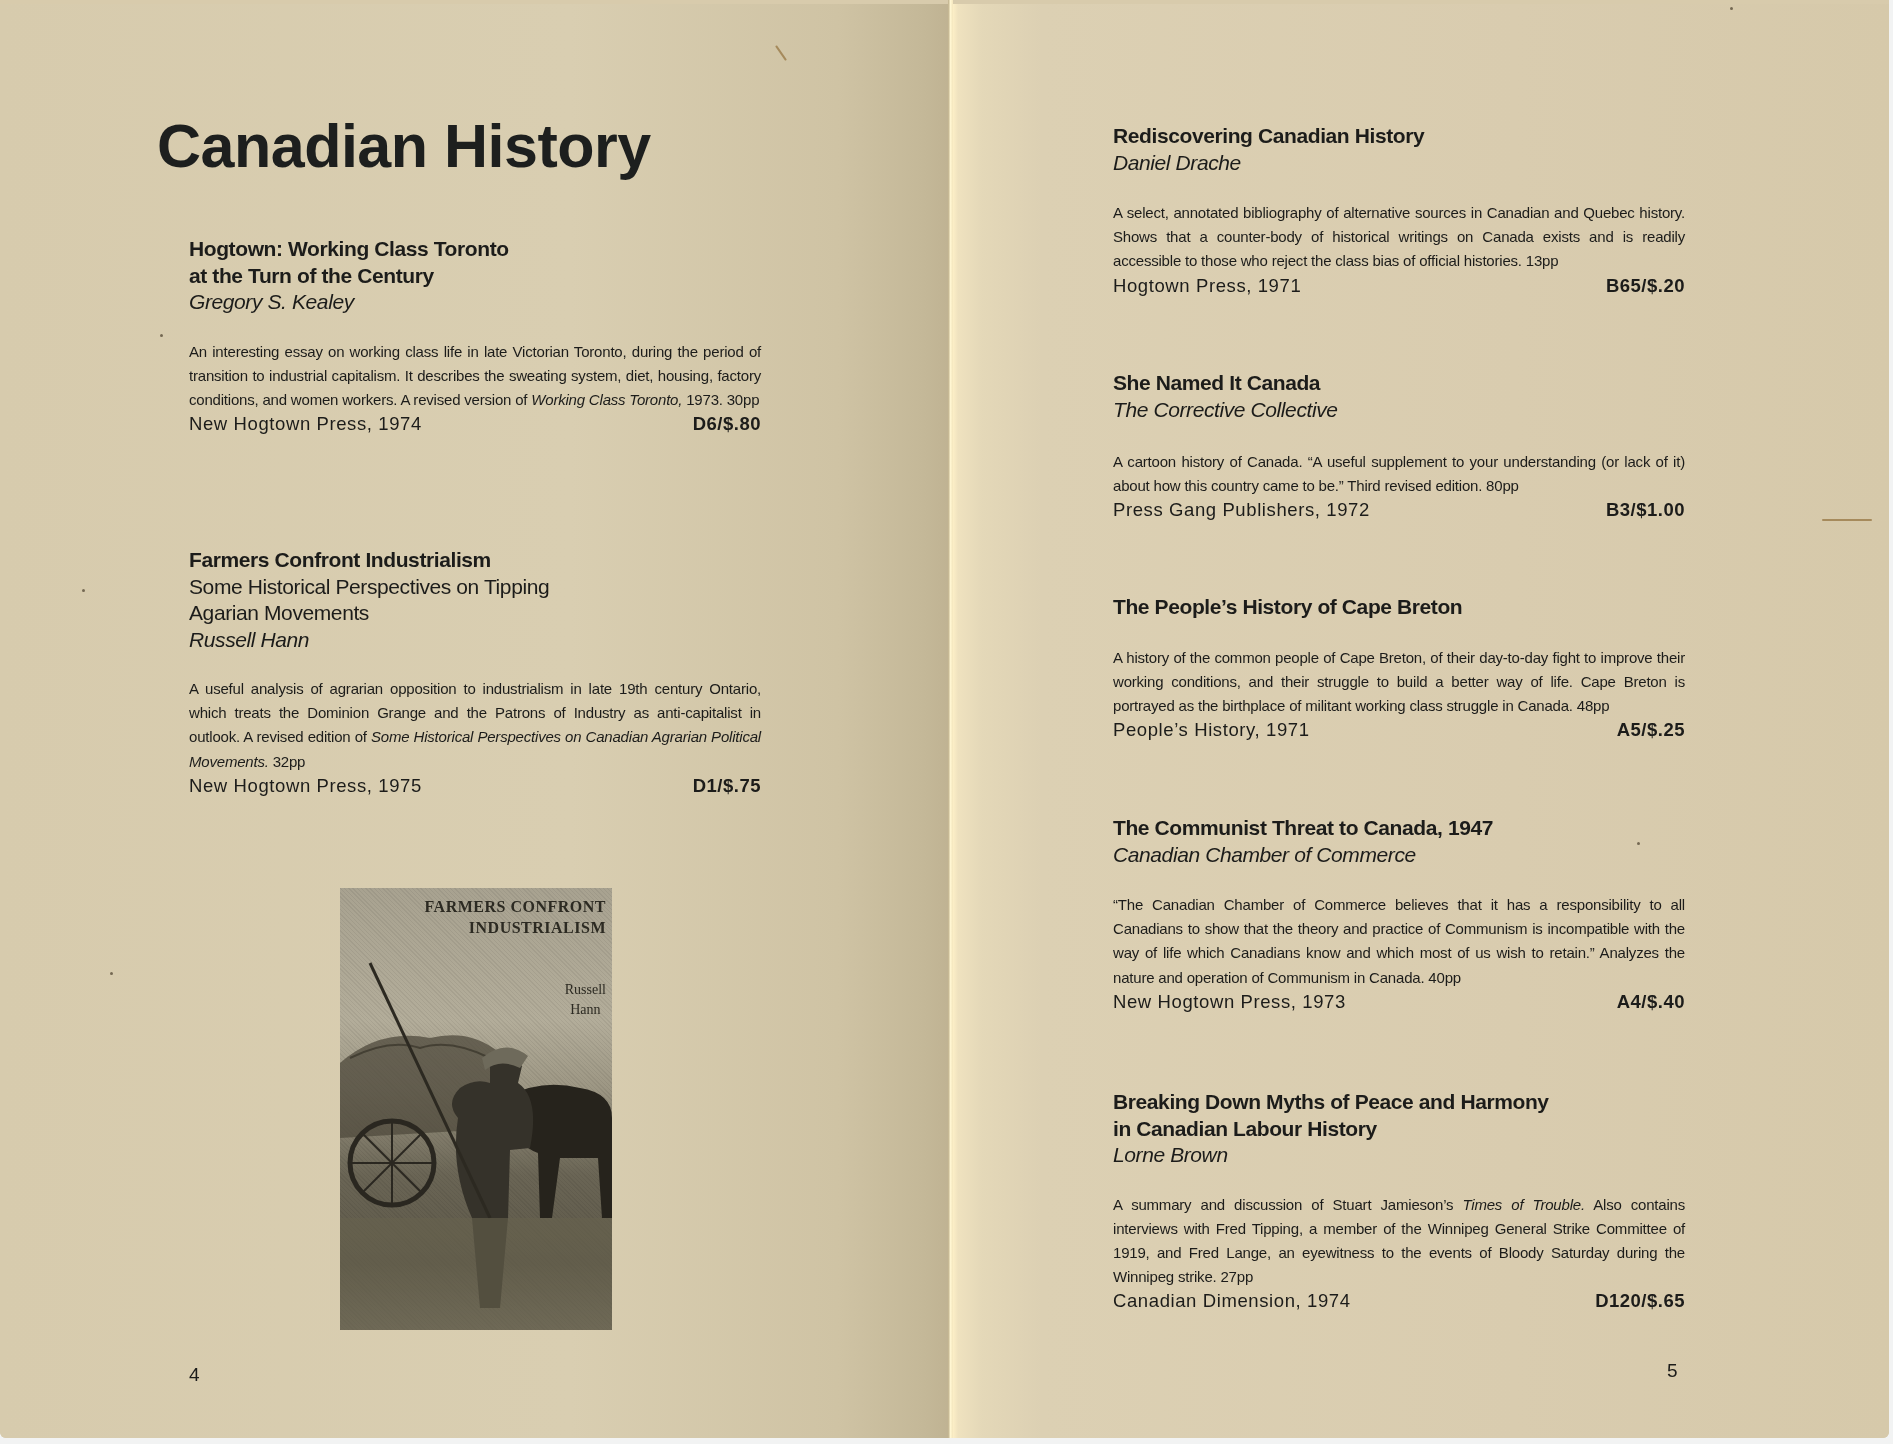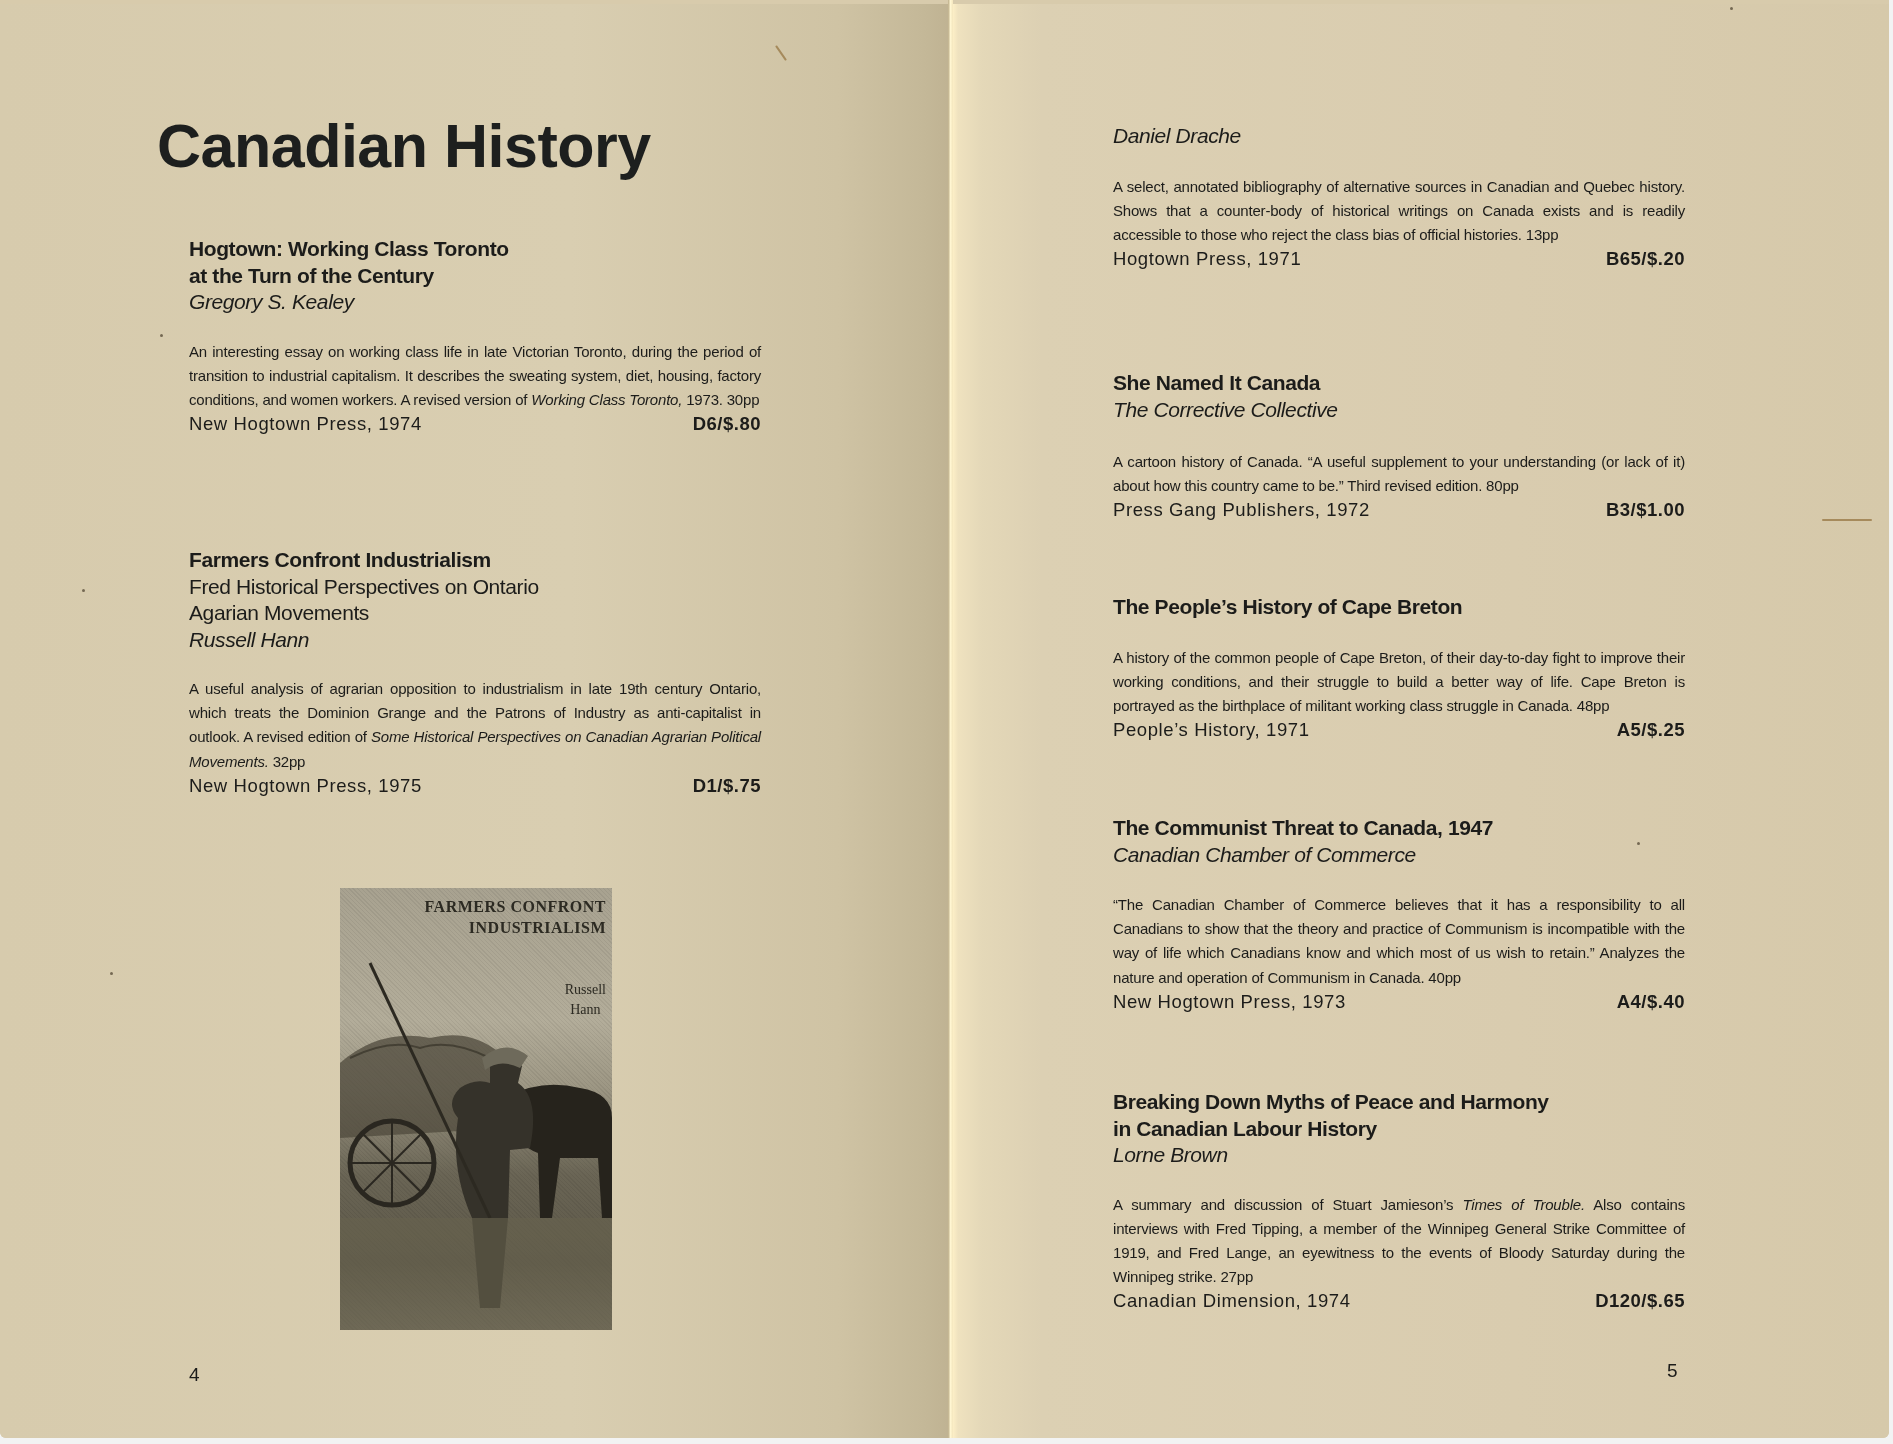--- a/index.html
+++ b/index.html
@@ -97,21 +97,21 @@
       <p class="e-author">Gregory S. Kealey</p>
       <p class="e-desc" style="margin-top:24px;"><span>An interesting essay on working class life in late Victorian Toronto, during the period of transition to industrial capitalism. It describes the sweating system, diet, housing, factory conditions, and women workers. A revised version of </span><i>Working Class Toronto,</i><span> 1973. 30pp</span></p>
       <div class="e-pub">
         <span>New Hogtown Press, 1974</span>
         <span class="e-price">D6/$.80</span>
       </div>
     </div>
 
     <div class="entry entry-left" style="top:543px;">
       <p class="e-title">Farmers Confront Industrialism</p>
-      <p class="e-sub">Fred Historical Perspectives on Ontario</p>
+      <p class="e-sub">Some Historical Perspectives on Tipping</p>
       <p class="e-sub">Agarian Movements</p>
       <p class="e-author">Russell Hann</p>
       <p class="e-desc" style="margin-top:24px;"><span>A useful analysis of agrarian opposition to industrialism in late 19th century Ontario, which treats the Dominion Grange and the Patrons of Industry as anti-capitalist in outlook. A revised edition of </span><i>Some Historical Perspectives on Canadian Agrarian Political Movements.</i><span> 32pp</span></p>
       <div class="e-pub">
         <span>New Hogtown Press, 1975</span>
         <span class="e-price">D1/$.75</span>
       </div>
     </div>
 
     <div class="cover">
@@ -152,20 +152,21 @@
 
   <div class="page page-right">
     <span class="fiber" style="left:870px;top:515px;width:50px;"></span>
     <span class="speck" style="left:685px;top:838px;"></span>
     <span class="speck" style="left:778px;top:3px;"></span>
   </div>
 
   <div class="spine"></div>
 
   <div class="entry entry-right" style="top:123px;">
+    <p class="e-title">Rediscovering Canadian History</p>
     <p class="e-author">Daniel Drache</p>
     <p class="e-desc" style="margin-top:25px;">A select, annotated bibliography of alternative sources in Canadian and Quebec history. Shows that a counter-body of historical writings on Canada exists and is readily accessible to those who reject the class bias of official histories. 13pp</p>
     <div class="e-pub">
       <span>Hogtown Press, 1971</span>
       <span class="e-price">B65/$.20</span>
     </div>
   </div>
 
   <div class="entry entry-right" style="top:370px;">
     <p class="e-title">She Named It Canada</p>

